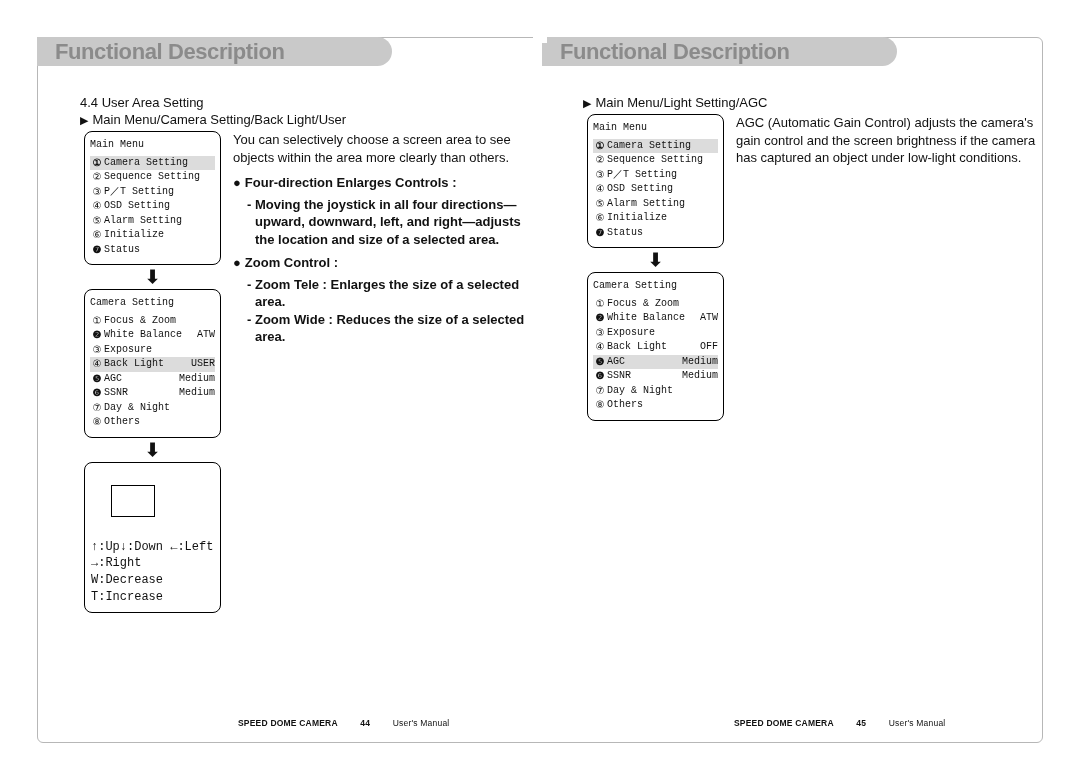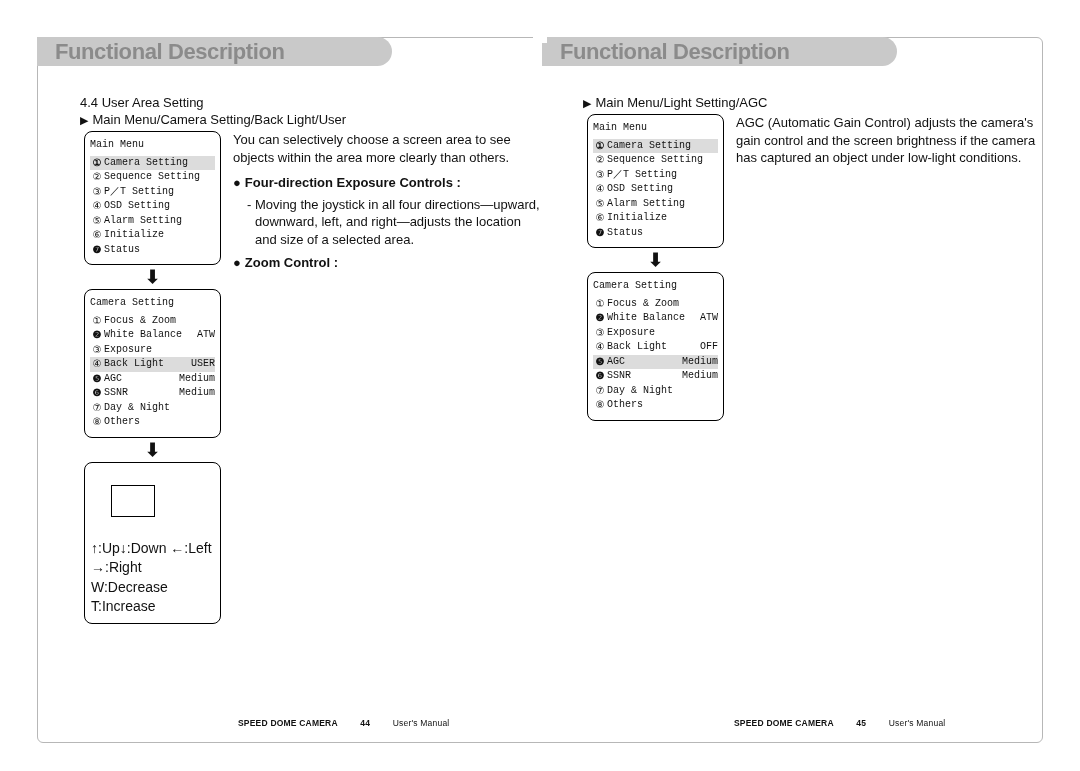--- a/index.html
+++ b/index.html
@@ -103,35 +103,35 @@
     margin:3px 0 3px 0;
     font-weight:bold;
   }
 
   .preview-box {
     width:137px;
     border:1.5px solid #000;
     border-radius:8px;
     box-sizing:border-box;
     padding:8px 6px 6px 6px;
-    font-family: Liberation Sans, sans-serif;
-    font-size:14px;
+    font-family: Liberation Mono, monospace;
+    font-size:12px;
     line-height:1.4;
   }
   .preview-area {
     width:42px; height:30px;
     border:1.5px solid #000;
     margin:14px 0 22px 20px;
   }
 
   .text-col p { margin:0 0 4px 0; }
   .text-col .lead { margin-bottom:8px; }
   .text-col .subhead { font-weight:700; margin-top:4px; }
   .text-col .subhead .bullet { display:inline-block; margin-right:4px; }
-  .text-col ul { margin:0 0 6px 0; padding-left:14px; list-style:none; }
+  .text-col ul { margin:0 0 6px 0; padding-left:14px; list-style:none;font-weight:bold; }
   .text-col ul li { text-indent:-8px; padding-left:8px; }
 
   .footer {
     position:absolute;
     bottom:14px;
     font-size:8.5px;
     letter-spacing:0.2px;
     color:#111;
   }
   .footer .prod { font-weight:700; }
@@ -249,29 +249,33 @@
             <div class="preview-area"></div>
             <div>↑:Up↓:Down ←:Left →:Right</div>
             <div>W:Decrease  T:Increase</div>
           </div>
         </div>
 
         <div class="text-col">
           <p class="lead">You can selectively choose a screen area to see objects within the area more clearly than others.</p>
 
           <p class="subhead">
-            <span class="bullet">●</span><span>Four-direction Exposure Controls :</span>
+            <span class="bullet">●</span><span>Four-direction Enlarges Controls :</span>
           </p>
           <ul>
               <li>- Moving the joystick in all four directions—upward, downward, left, and right—adjusts the location and size of a selected area.</li>
             </ul>
 
           <p class="subhead">
             <span class="bullet">●</span><span>Zoom Control :</span>
           </p>
+          <ul>
+            <li>- Zoom Tele : Enlarges the size of a selected area.</li>
+            <li>- Zoom Wide : Reduces the size of a selected area.</li>
+          </ul>
         </div>
       </div>
     </div>
 
     <div class="page right">
       <p class="breadcrumb">
         <span class="arrow">▶</span><span>Main Menu/Light Setting/AGC</span>
       </p>
 
       <div class="columns">

